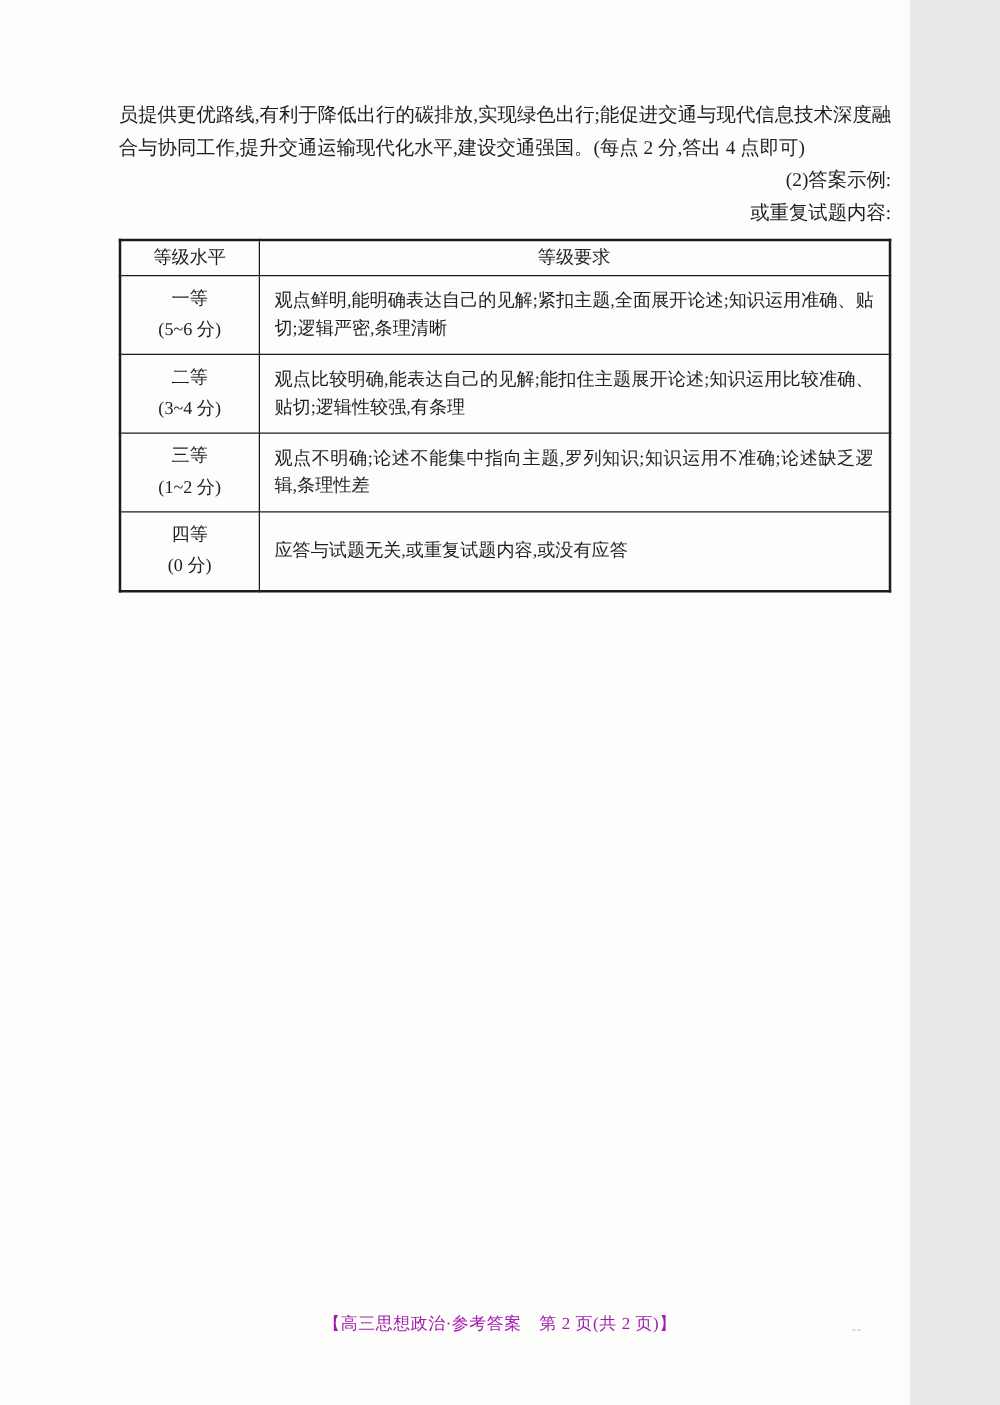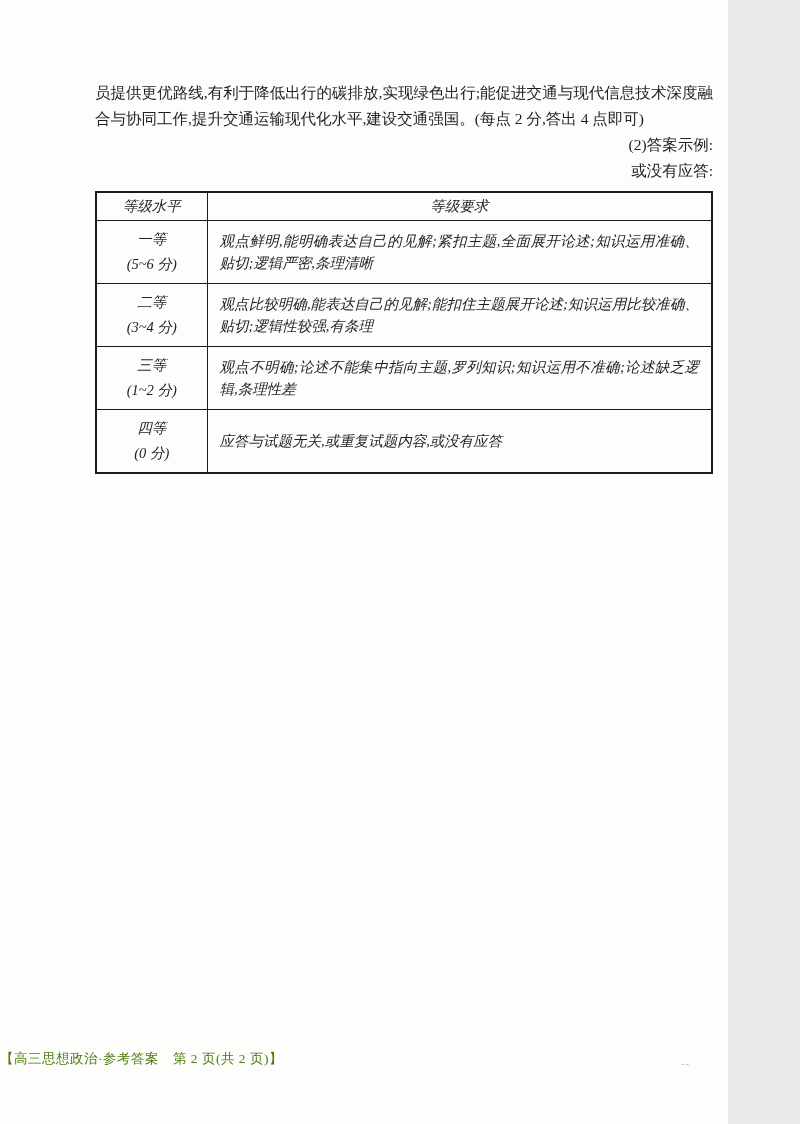--- a/index.html
+++ b/index.html
@@ -31,21 +31,20 @@
 
   .table-caption { margin-top: 0; }
 
   table.grading {
     margin-top: 7px;
     width: 100%;
     border-collapse: collapse;
     border: 2px solid #1c1c1c;
     font-size: 14.5px;
     line-height: 22px;
-    font-style: italic;
   }
   table.grading th,
   table.grading td {
     border: 1px solid #1c1c1c;
     vertical-align: middle;
   }
   table.grading th {
     height: 28px;
     font-weight: normal;
     text-align: center;
@@ -62,22 +61,23 @@
     padding: 7px 12px 7px 12px;
   }
   tr.row-tall td { height: 56px; }
   tr.row-last td { height: 49px; }
 
   .footer {
     position: absolute;
     left: 0;
     width: 800px;
     top: 1050px;
+    text-align: center;
     font-size: 13.5px;
-    color: #4d7c0f;
+    color: #a21caf;
     letter-spacing: 0.5px;
   }
 
   .margin-mark {
     position: absolute;
     right: 38px;
     top: 1058px;
     font-size: 10px;
     color: #b9b9b6;
     letter-spacing: 1px;
@@ -88,21 +88,21 @@
 
 <div class="page">
 
   <div class="content">
 
     <p class="para">员提供更优路线,有利于降低出行的碳排放,实现绿色出行;能促进交通与现代信息技术深度融合与协同工作,提升交通运输现代化水平,建设交通强国。(每点 2 分,答出 4 点即可)</p>
 
     <p class="plain-line">(2)答案示例:</p>
 
 
-    <p class="plain-line table-caption">或没有应答:</p>
+    <p class="plain-line table-caption">或重复试题内容:</p>
 
     <table class="grading">
       <colgroup>
         <col style="width:111px">
         <col>
       </colgroup>
       <thead>
         <tr>
           <th>等级水平</th>
           <th>等级要求</th>

